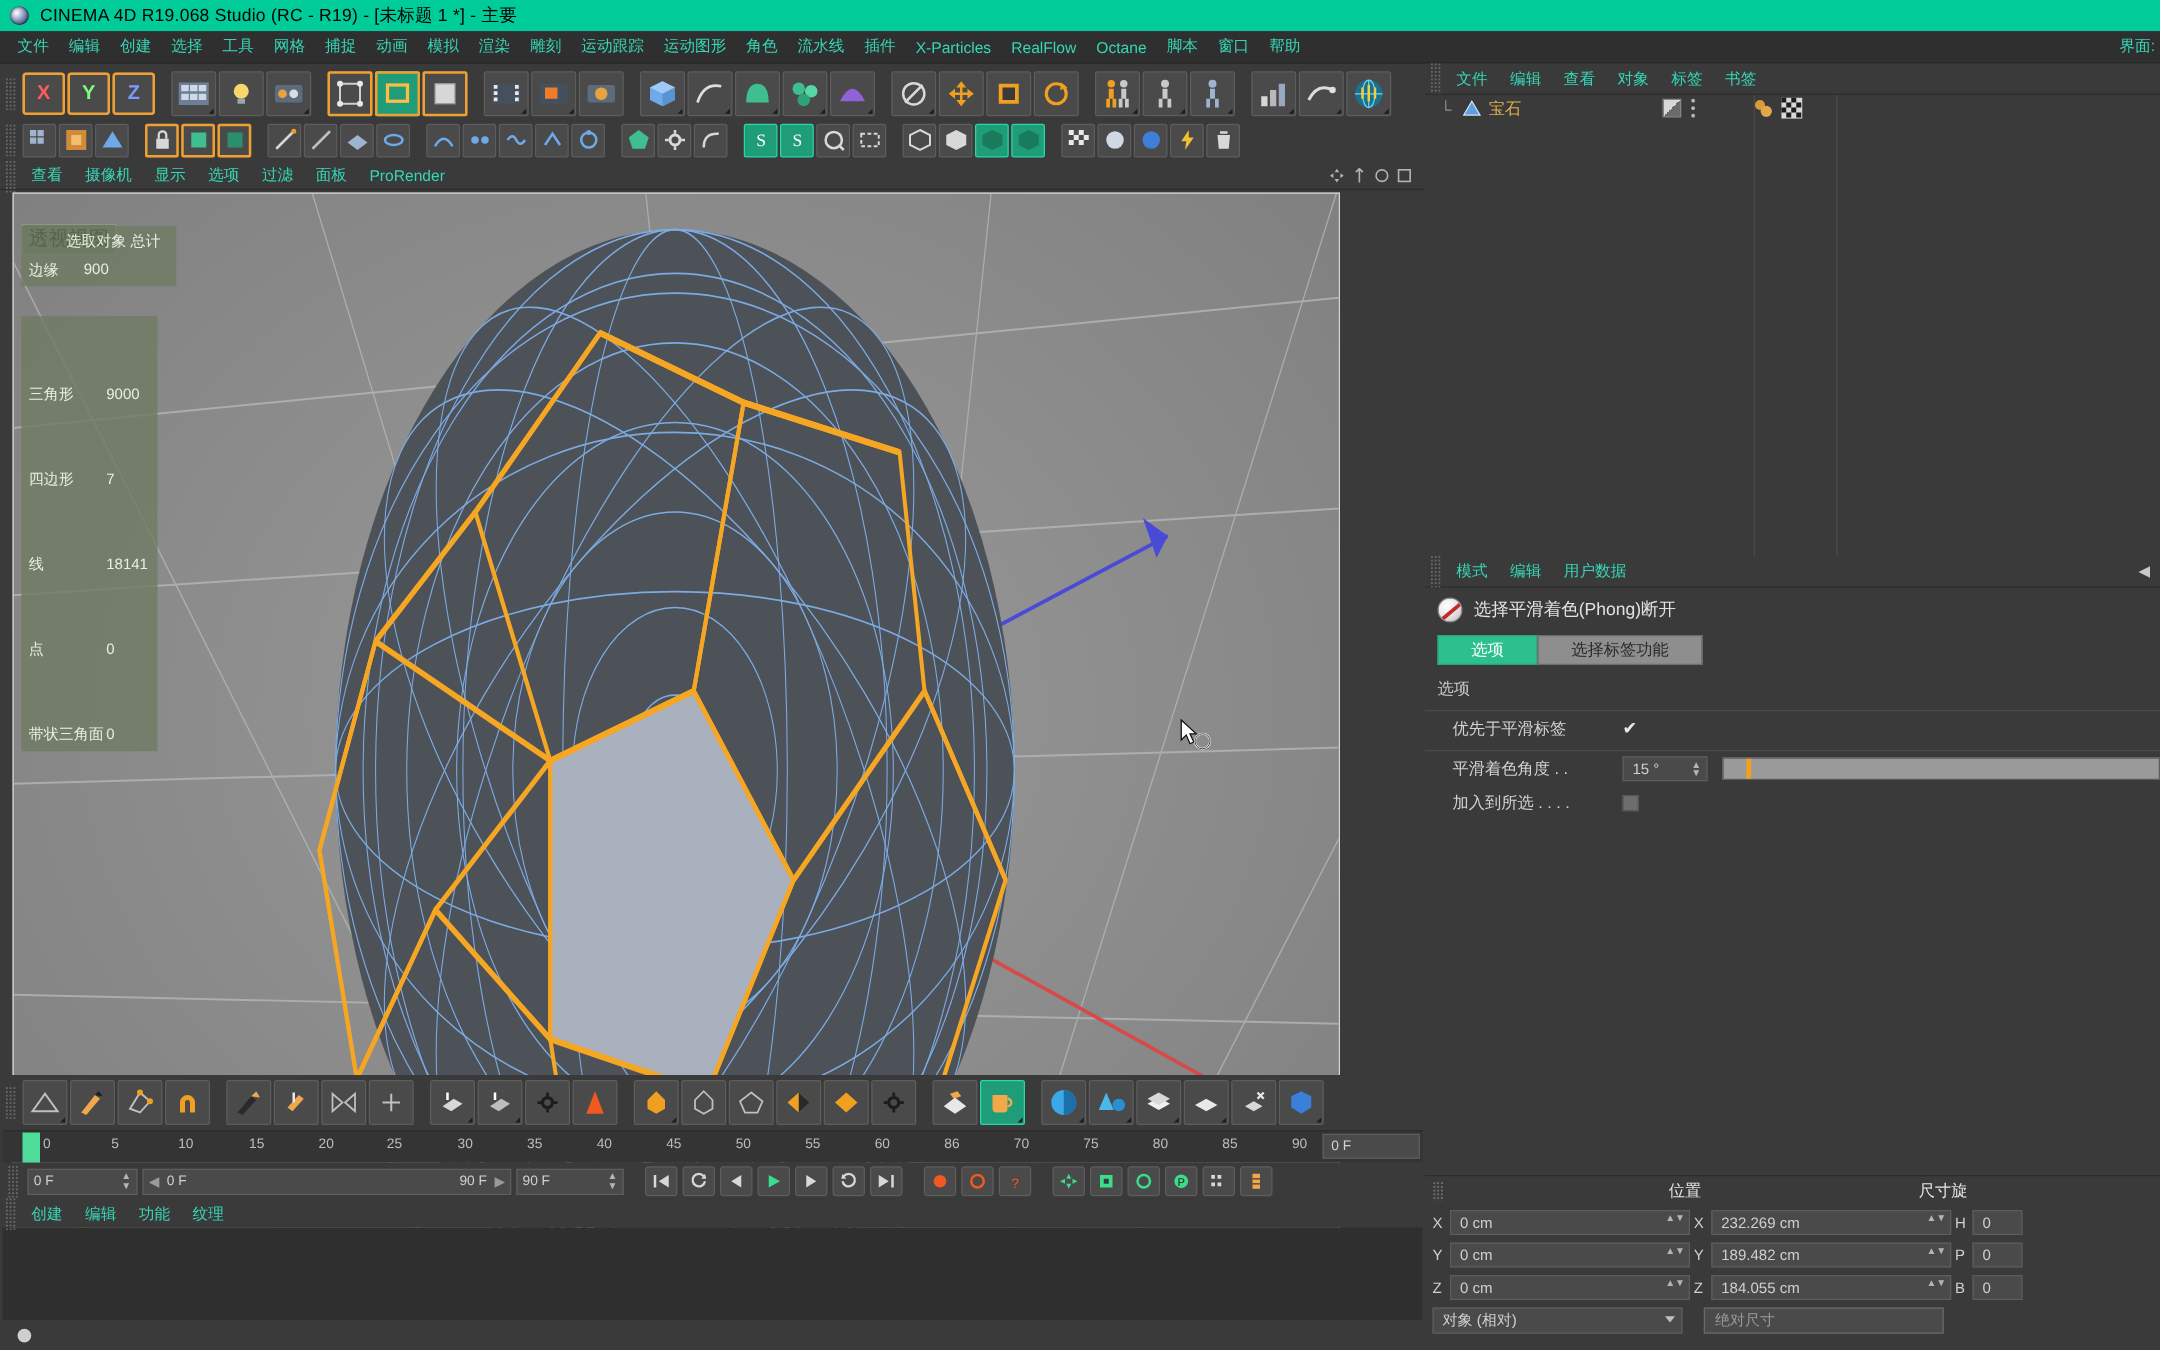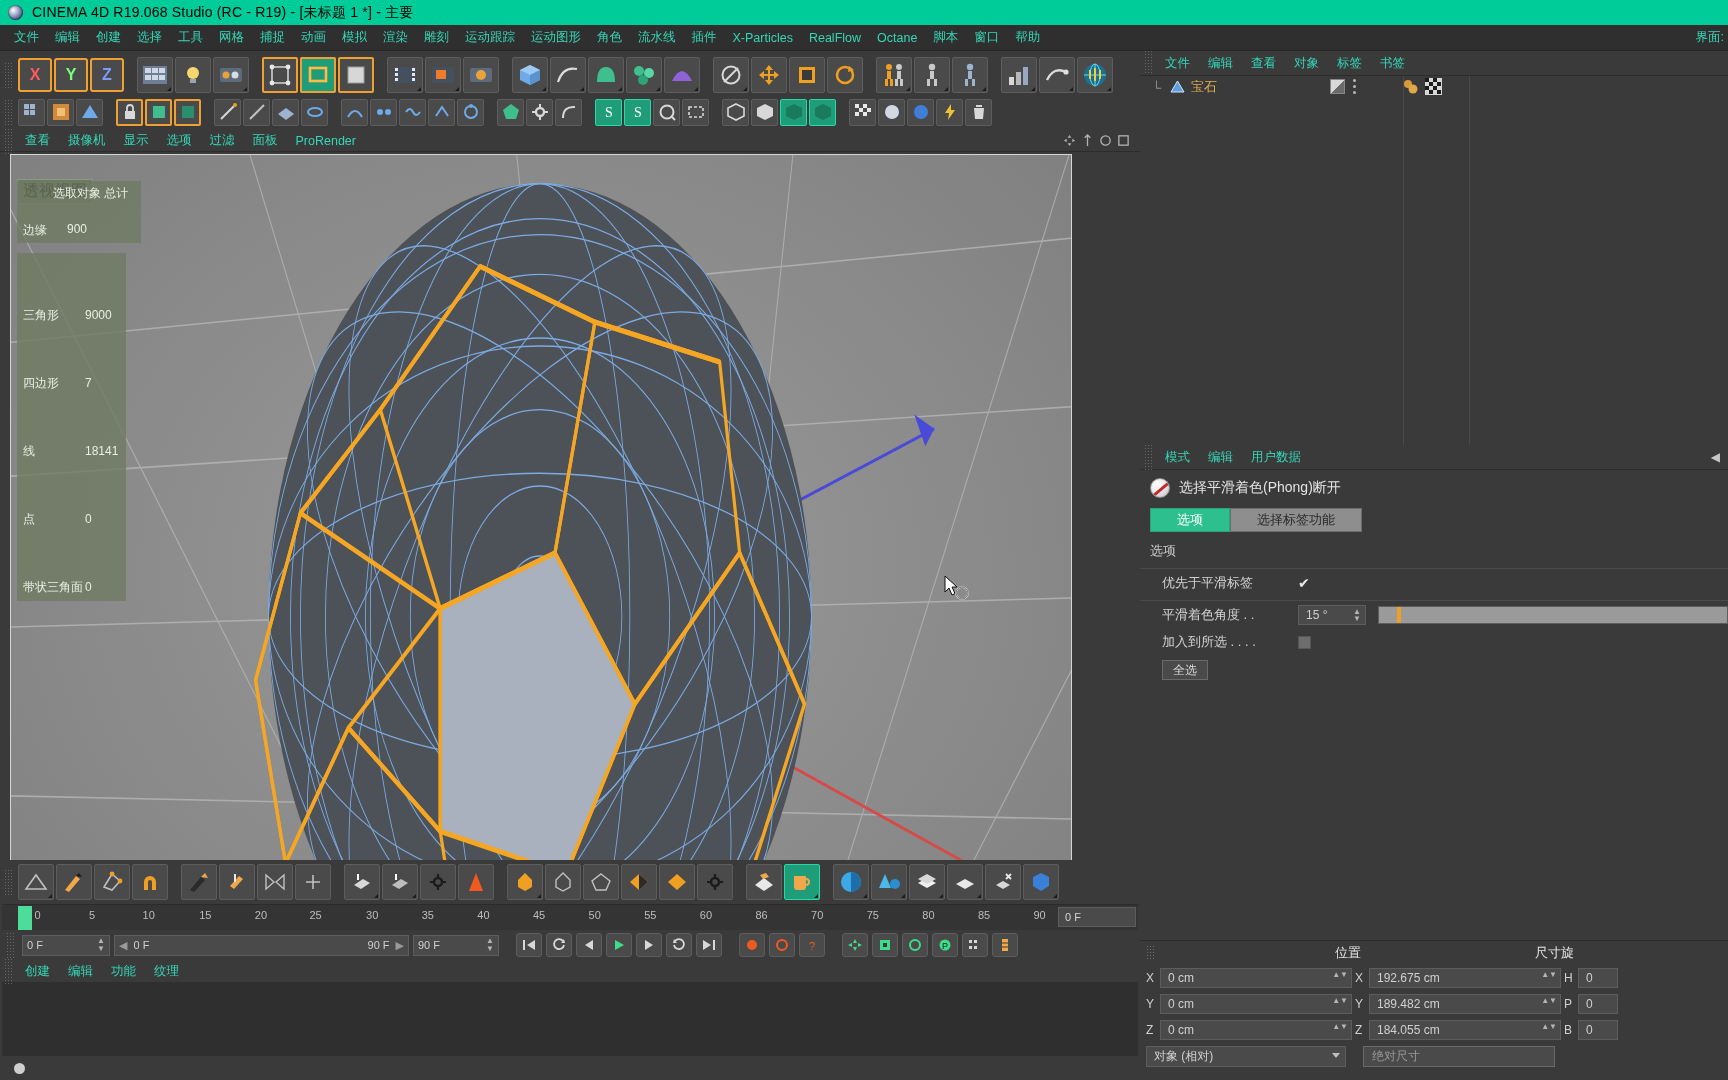--- a/index.html
+++ b/index.html
@@ -87,21 +87,21 @@
   .grid-svg { position:absolute; inset:0; width:100%; height:100%; }
   .vp-tag {
     position:absolute; left:6px; top:4px; background:#6e7a63; color:#000000;
     font-size:16px; padding:1px 5px; border:1px solid #8d9a82;margin-top:20px;
   }
   .vp-stat1 {
     position:absolute; left:6px; top:26px; background:#6e7a63cc; color:#e8efe2;
     font-size:12px; padding:4px 8px 4px 6px; min-width:124px;
   }
   .vp-stat1 .hdr { padding-left:30px; white-space:nowrap; }
-  .vp-stat1 .row { display:flex; margin-top:20px; }
+  .vp-stat1 .row { display:flex; margin-top:6px; }
   .vp-stat1 .row .k { width:44px; }
   .vp-stat2 {
     position:absolute; left:6px; top:98px; background:#6e7a63cc; color:#e8efe2;
     font-size:12px; padding:4px 8px 4px 6px; min-width:104px;
   }
   .vp-stat2 .row { display:flex; line-height:20px;margin-top:48px; }
   .vp-stat2 .row .k { width:62px; }
   .vp-grid-note {
     position:absolute; right:6px; bottom:6px; background:#6e7a63cc; color:#e8efe2;
     font-size:12px; padding:2px 6px;
@@ -1492,42 +1492,39 @@
             <i class="knob"></i>
           </span>
       </div>
 
 
       <div class="arow">
         <span class="alabel">加入到所选 . . . .</span>
         <span class="chk"></span>
       </div>
 
-      <div class="arow">
-        <span class="abtn">全选</span>
-      </div>
     </div>
 
     <div class="coordmgr">
       <div class="chead">
         <div class="grip2"></div>
         <span style="width:200px">位置</span>
         <span style="width:200px">尺寸</span>
         <span>旋</span>
       </div>
 
       <div class="crow">
         <span class="caxis">X</span>
         <span class="cfield" style="width:192px">
             <span>0 cm</span>
             <i class="sp">▲▼</i>
           </span>
         <span class="caxis">X</span>
         <span class="cfield" style="width:192px">
-            <span>192.675 cm</span>
+            <span>232.269 cm</span>
             <i class="sp">▲▼</i>
           </span>
         <span class="caxis">H</span>
         <span class="cfield" style="width:40px">
             <span>0</span>
           </span>
       </div>
       <div class="crow">
         <span class="caxis">Y</span>
         <span class="cfield" style="width:192px">

